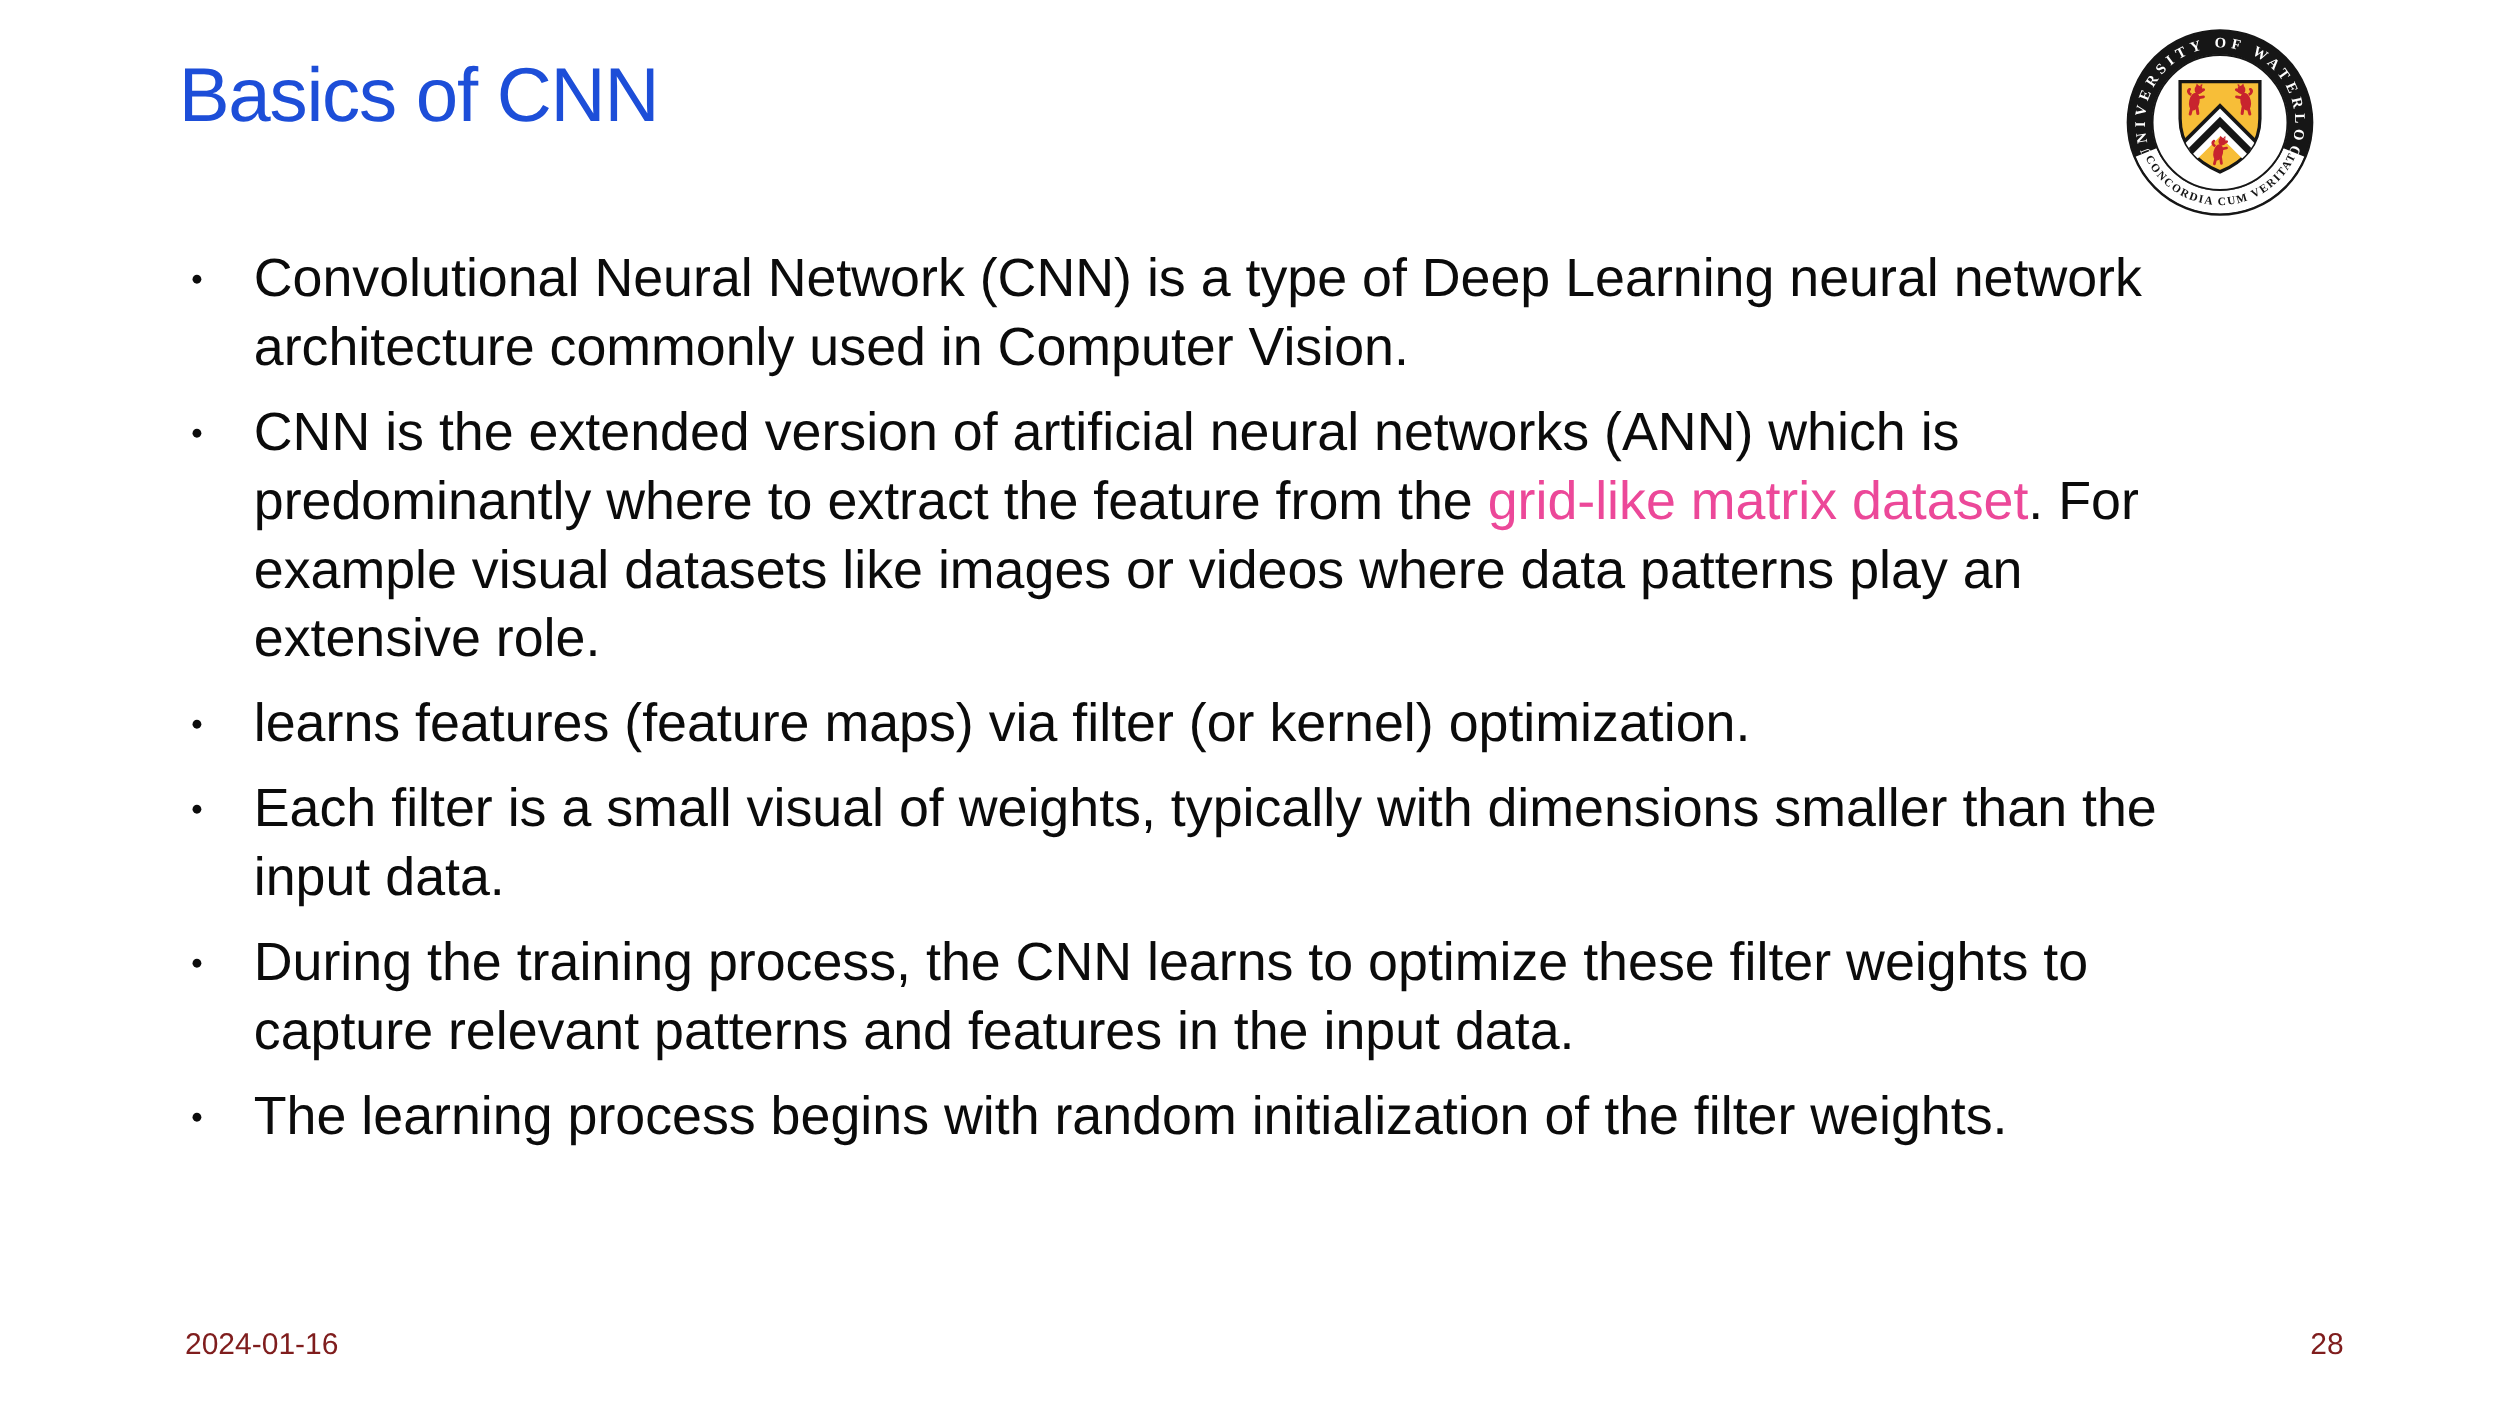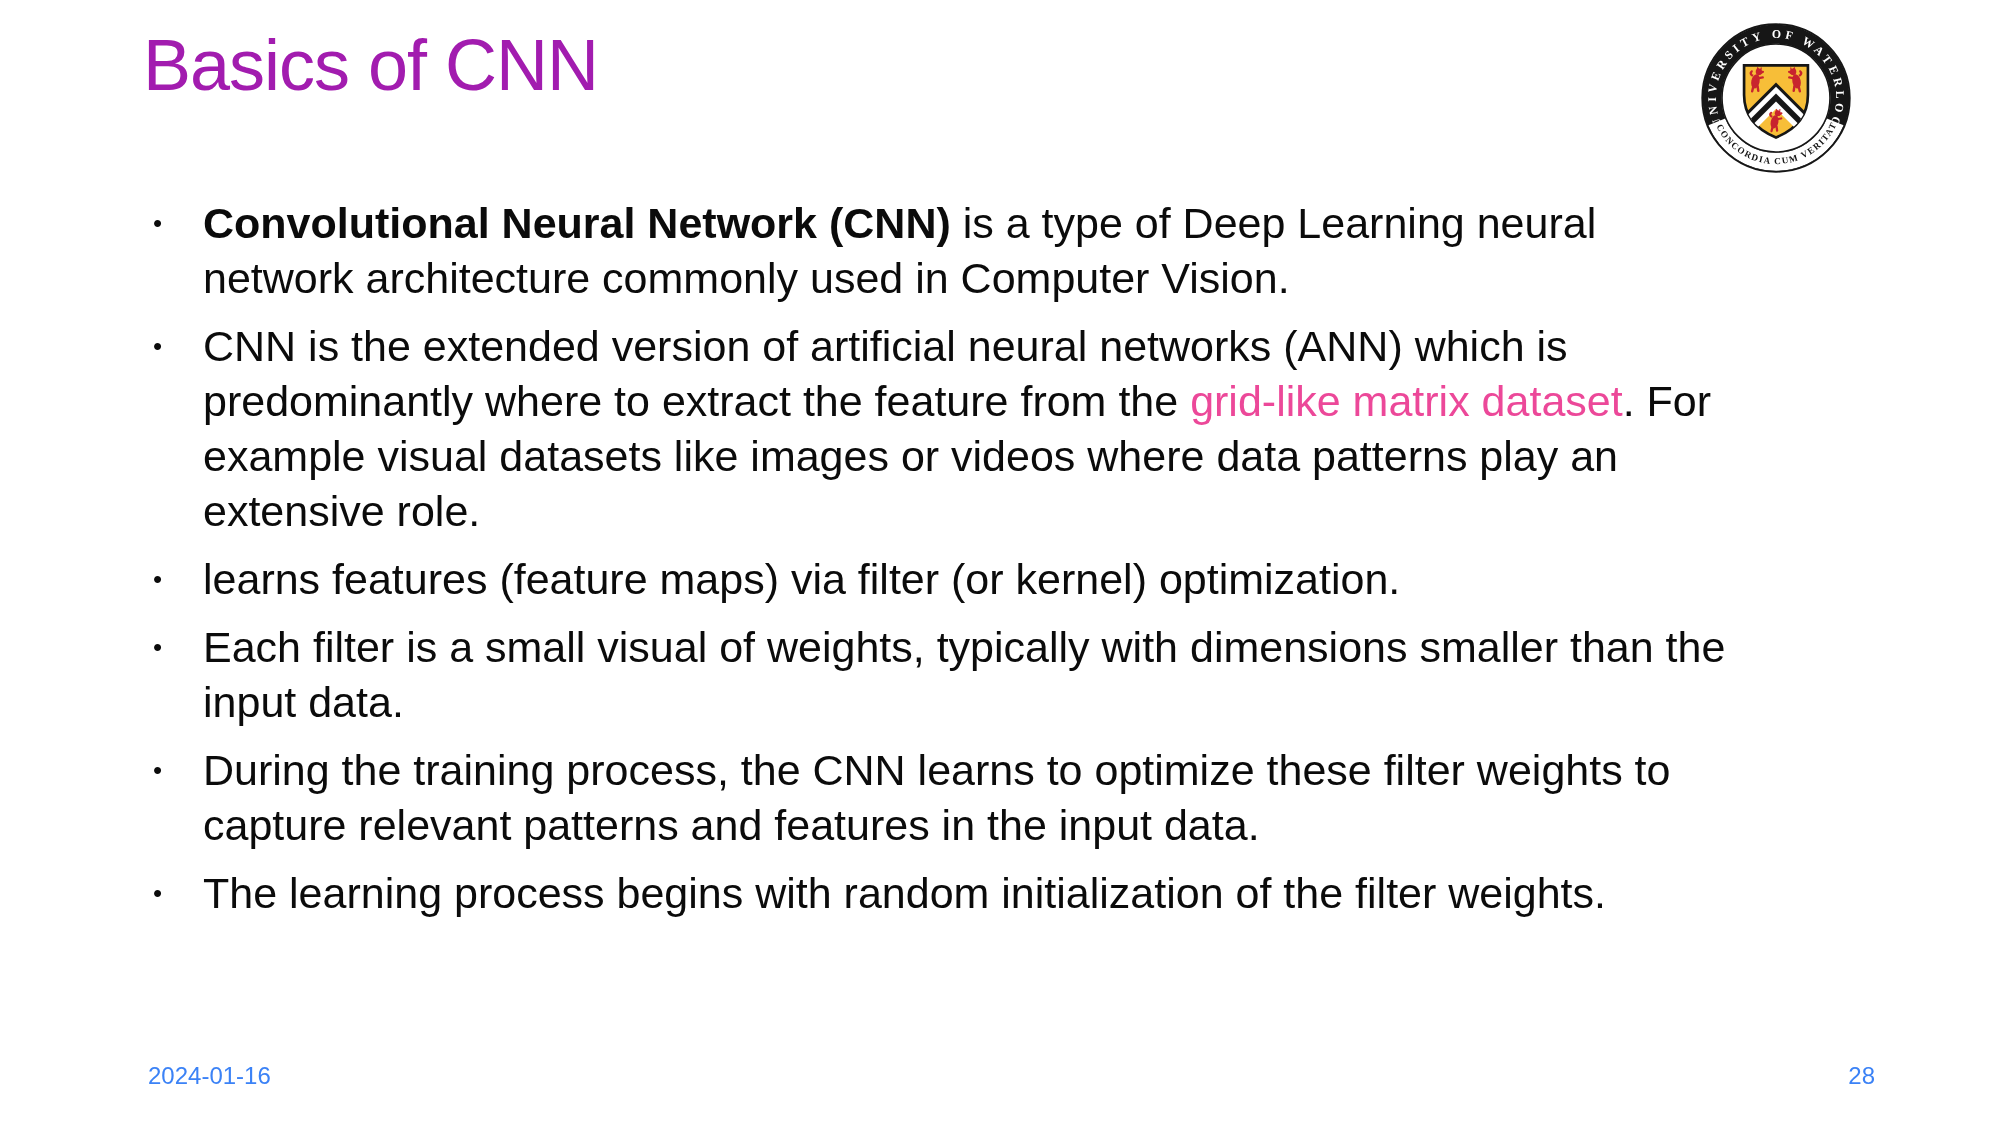--- a/index.html
+++ b/index.html
@@ -9,25 +9,25 @@
     width: 2000px;
     height: 1125px;
     background: #ffffff;
     overflow: hidden;
     font-family: "Liberation Sans", sans-serif;
     color: #0b0b0b;
   }
   .title {
     position: absolute;
     left: 143px;
-    top: 28px;
-    font-size: 72px;
+    top: 44px;
+    font-size: 61px;
     line-height: 1.05;
     font-weight: 400;
-    color: #a21caf;
+    color: #1d4ed8;
     letter-spacing: -1px;
   }
   .logo-wrap {
     position: absolute;
     left: 1700px;
     top: 22px;
     width: 152px;
     height: 152px;
   }
   .content {
@@ -45,30 +45,30 @@
   }
   .marker {
     flex: 0 0 60px;
     font-size: 26px;
     line-height: 55px;
     color: #0b0b0b;
     text-align: left;
     padding-left: 10px;
   }
   .btext { flex: 1; }
-  .seg-bold { font-weight: 700; }
+  .seg-bold { font-weight: 400; }
   .seg-red { color: #ec4899; }
   .footer {
     position: absolute;
     left: 0;
     right: 0;
     top: 1062px;
     height: 32px;
     font-size: 24px;
-    color: #3b82f6;
+    color: #7f1d1d;
   }
   .footer .date { position: absolute; left: 148px; }
   .footer .center { position: absolute; left: 0; right: 0; text-align: center; }
   .footer .page { position: absolute; right: 125px; }
 </style>
 </head>
 <body>
 
 <div class="slide">
 

